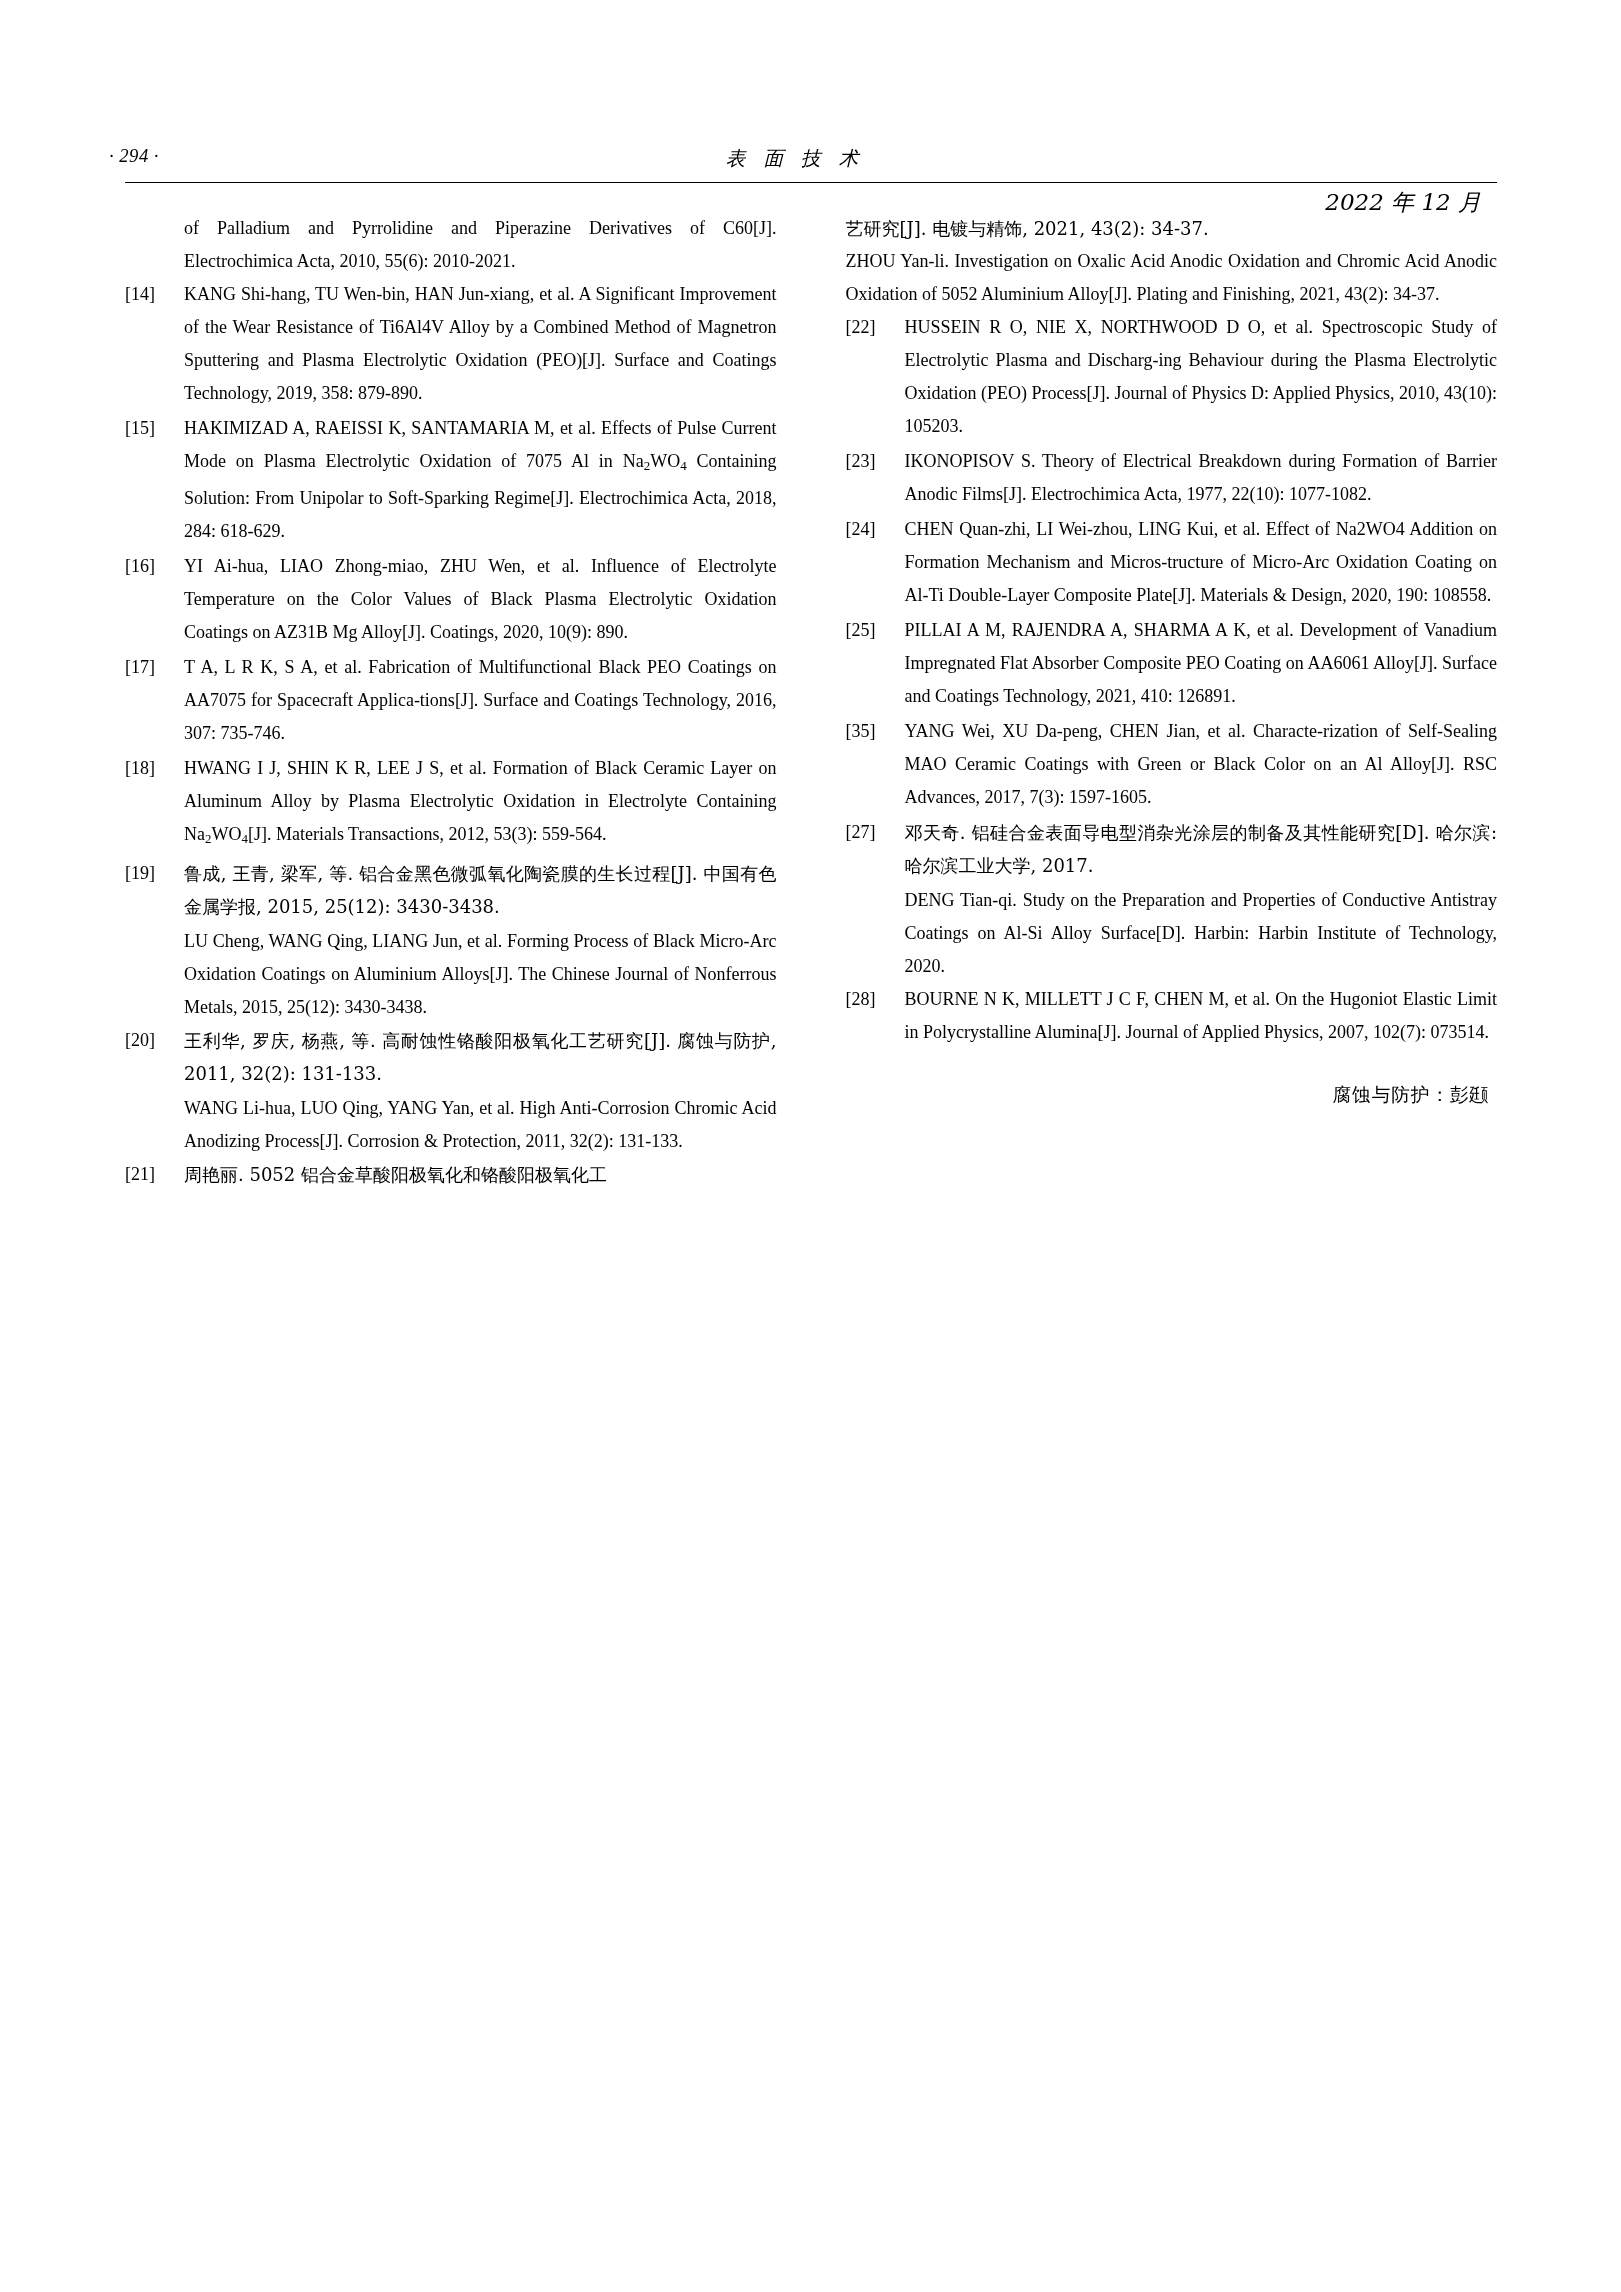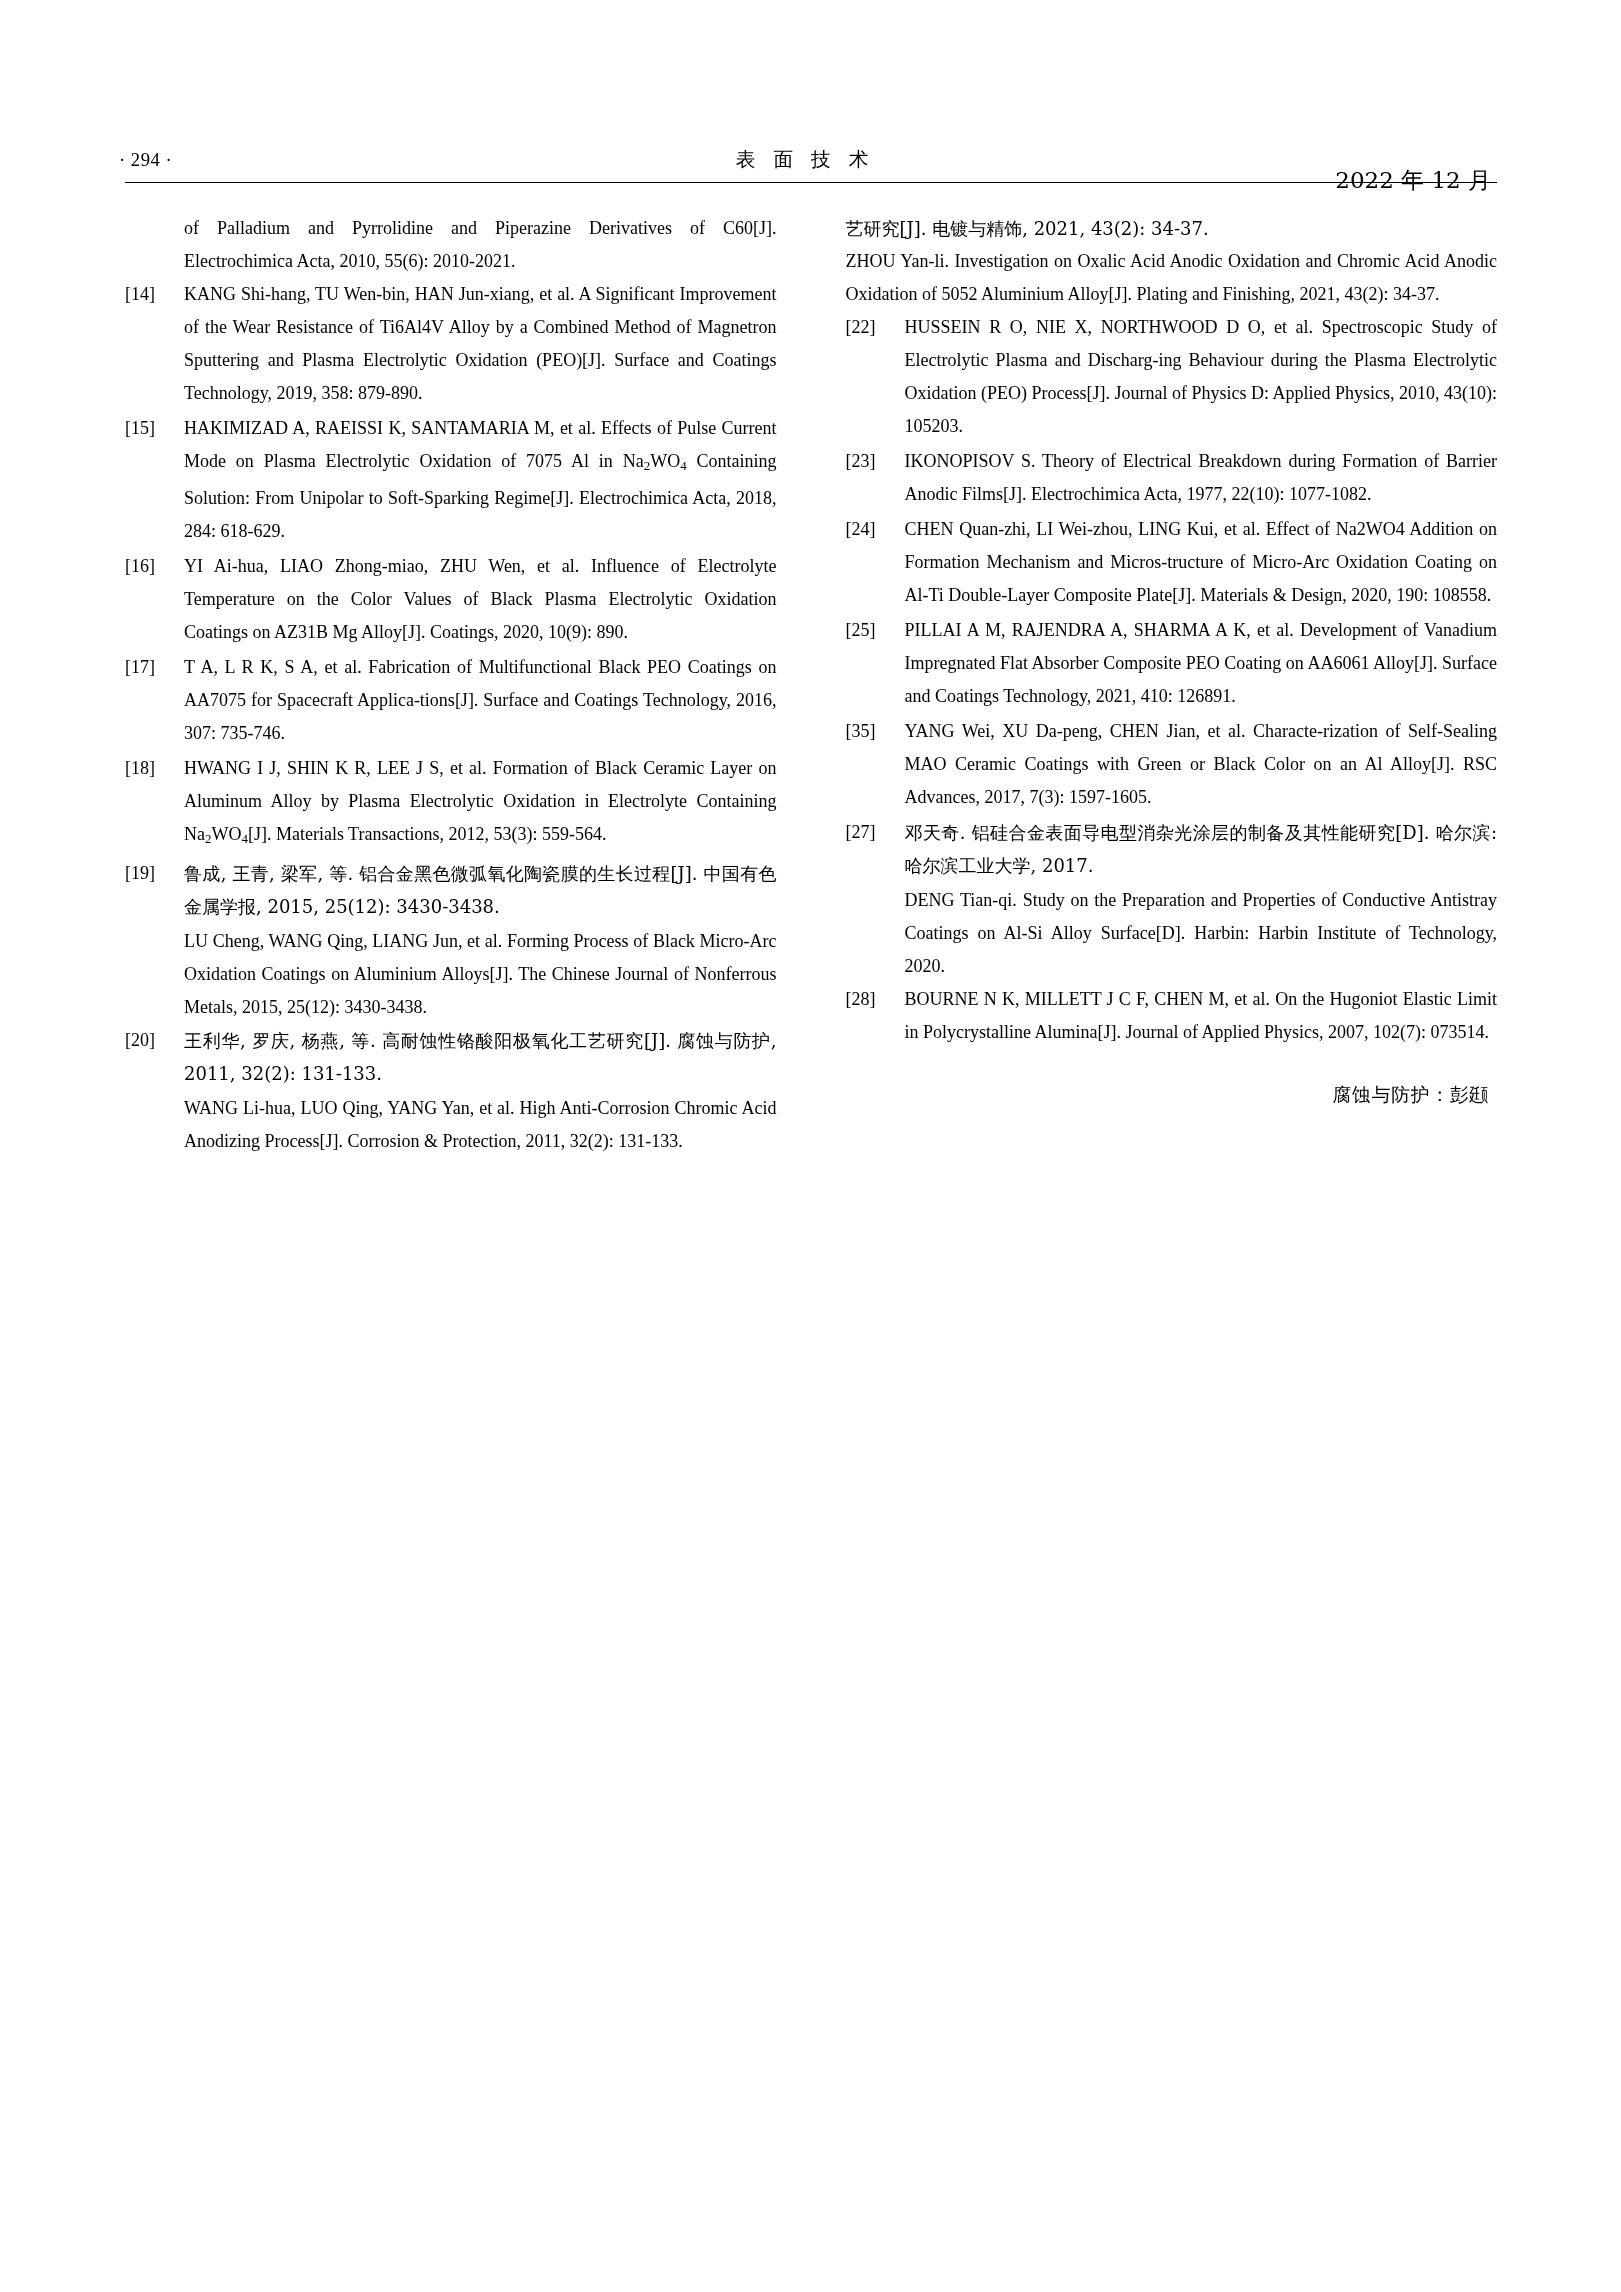--- a/index.html
+++ b/index.html
@@ -18,28 +18,29 @@
     position: absolute;
     left: 0; top: 0;
     width: 1621px;
     height: 2293px;
     box-sizing: border-box;
     padding: 0;
   }
   
   .runhead {
     position: absolute;
-    left: 119px;
+    left: 109px;
     top: 145px;
     width: 1372px;
     height: 29px;
     display: flex;
-    align-items: center;
+    align-items: flex-start;
     justify-content: space-between;
     font-size: 18.6px;
+    font-style: italic;
   }
   .runhead .pagenum {
     font-size: 18.6px;
     letter-spacing: 0.5px;
   }
   .runhead .journal {
     position: absolute;
     left: 0;
     right: 0;
     text-align: center;
@@ -169,20 +170,24 @@
         <div class="body zh">鲁成, 王青, 梁军, 等. 铝合金黑色微弧氧化陶瓷膜的生长过程[J]. 中国有色金属学报, 2015, 25(12): 3430-3438.</div>
       </div>
       <div class="para-cont">LU Cheng, WANG Qing, LIANG Jun, et al. Forming Process of Black Micro-Arc Oxidation Coatings on Aluminium Alloys[J]. The Chinese Journal of Nonferrous Metals, 2015, 25(12): 3430-3438.</div>
 
       <div class="ref">
         <div class="num">[20]</div>
         <div class="body zh">王利华, 罗庆, 杨燕, 等. 高耐蚀性铬酸阳极氧化工艺研究[J]. 腐蚀与防护, 2011, 32(2): 131-133.</div>
       </div>
       <div class="para-cont">WANG Li-hua, LUO Qing, YANG Yan, et al. High Anti-Corrosion Chromic Acid Anodizing Process[J]. Corrosion &amp; Protection, 2011, 32(2): 131-133.</div>
 
+      <div class="ref">
+        <div class="num">[21]</div>
+        <div class="body zh">周艳丽. 5052 铝合金草酸阳极氧化和铬酸阳极氧化工</div>
+      </div>
 
     </div>
 
     <div class="col">
 
       <div class="zh" style="font-size:18px;line-height:33px;text-align:justify;">艺研究[J]. 电镀与精饰, 2021, 43(2): 34-37.</div>
       <div style="font-size:18px;line-height:33px;text-align:justify;">ZHOU Yan-li. Investigation on Oxalic Acid Anodic Oxidation and Chromic Acid Anodic Oxidation of 5052 Aluminium Alloy[J]. Plating and Finishing, 2021, 43(2): 34-37.</div>
 
       <div class="ref">
         <div class="num">[22]</div>

